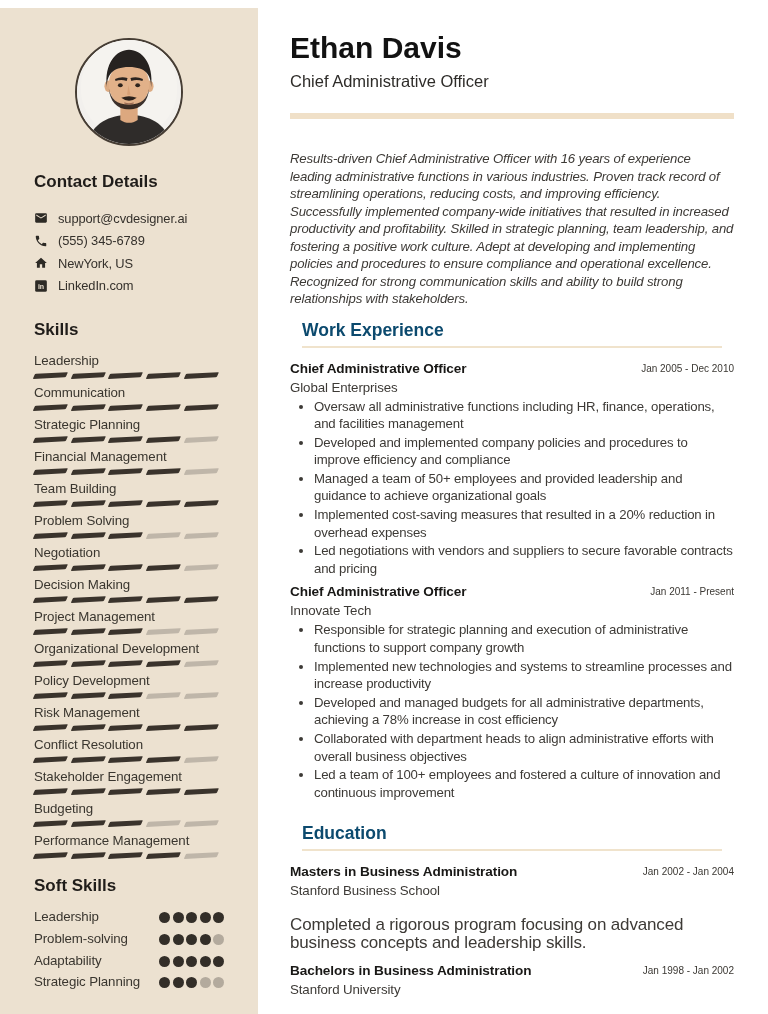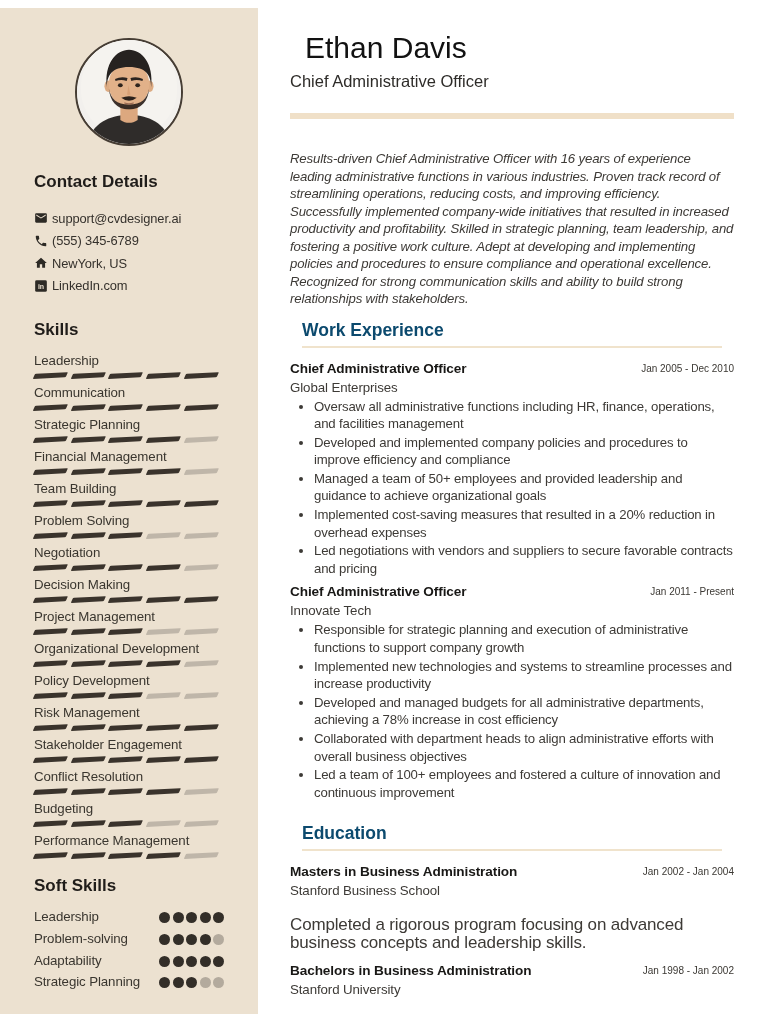--- a/index.html
+++ b/index.html
@@ -27,21 +27,21 @@
     width:108px;height:108px;margin:0 auto;border-radius:50%;
     border:2px solid #463d34;overflow:hidden;background:#f2f0ed;
   }
   .avatar svg{display:block;width:100%;height:100%;}
   .side-heading{
     font-size:17px;font-weight:bold;color:#201d1a;margin:0;line-height:20px;
   }
   .contact-heading{margin-top:26px;}
   .contact-list{margin-top:15px;}
   .contact-row{
-    display:flex;align-items:center;gap:4px;height:22.5px;
+    display:flex;align-items:center;gap:10px;height:22.5px;
     font-size:12.9px;color:#35312c;letter-spacing:-0.1px;
   }
   .contact-icon{width:14px;height:14px;flex-shrink:0;}
   .contact-icon svg{display:block;width:14px;height:14px;fill:#2d2a25;}
   .skills-heading{margin-top:23px;}
   .skill-list{margin-top:12px;}
   .skill-item{margin-bottom:7px;}
   .skill-name{display:block;font-size:13.3px;line-height:17px;color:#3a362f;letter-spacing:-0.1px;}
   .bar{display:flex;gap:4.5px;height:4.5px;margin-top:3.5px;}
   .seg{
@@ -51,21 +51,21 @@
   .seg.filled{background:var(--bar-filled);}
   .soft-heading{margin-top:19px;}
   .soft-list{margin-top:13px;}
   .soft-row{display:flex;align-items:flex-start;margin-bottom:5px;}
   .soft-name{width:116px;font-size:13.3px;line-height:16.8px;color:#3a362f;letter-spacing:-0.1px;}
   .dots{display:flex;gap:2.4px;margin-left:auto;padding-top:3px;}
   .dot{width:11px;height:11px;border-radius:50%;background:var(--dot-empty);}
   .dot.filled{background:var(--dot-filled);}
   
   .main{margin-left:258px;padding:0 34px 0 32px;}
-  .person-name{font-size:30px;font-weight:normal;color:#121212;margin:31px 15px 0;line-height:34px;}
+  .person-name{font-size:30px;font-weight:bold;color:#121212;margin:31px 0 0;line-height:34px;}
   .person-title{font-size:16.5px;color:#2e2c29;margin-top:6px;line-height:21px;}
   .divider{height:6px;background:var(--divider);margin-top:21px;}
   .summary{
     margin:31px 0 0;font-size:13.2px;line-height:17.5px;color:#3d3a36;letter-spacing:-0.15px;font-style:italic;
   }
   .section-we{margin-top:7px;}
   .section-edu{margin-top:22px;}
   .section-heading{
     font-size:17.5px;font-weight:bold;color:#0c4a6e;margin:12px;line-height:21px;
     padding-bottom:5px;border-bottom:2px solid var(--rule);
@@ -278,38 +278,38 @@
         <div class="bar">
           <span class="seg filled"></span>
           <span class="seg filled"></span>
           <span class="seg filled"></span>
           <span class="seg filled"></span>
           <span class="seg filled"></span>
         </div>
       </div>
 
       <div class="skill-item">
+        <span class="skill-name">Conflict Resolution</span>
+        <div class="bar">
+          <span class="seg filled"></span>
+          <span class="seg filled"></span>
+          <span class="seg filled"></span>
+          <span class="seg filled"></span>
+          <span class="seg"></span>
+        </div>
+      </div>
+
+      <div class="skill-item">
         <span class="skill-name">Stakeholder Engagement</span>
         <div class="bar">
           <span class="seg filled"></span>
           <span class="seg filled"></span>
           <span class="seg filled"></span>
           <span class="seg filled"></span>
           <span class="seg filled"></span>
-        </div>
-      </div>
-
-      <div class="skill-item">
-        <span class="skill-name">Conflict Resolution</span>
-        <div class="bar">
-          <span class="seg filled"></span>
-          <span class="seg filled"></span>
-          <span class="seg filled"></span>
-          <span class="seg filled"></span>
-          <span class="seg"></span>
         </div>
       </div>
 
       <div class="skill-item">
         <span class="skill-name">Budgeting</span>
         <div class="bar">
           <span class="seg filled"></span>
           <span class="seg filled"></span>
           <span class="seg filled"></span>
           <span class="seg"></span>

